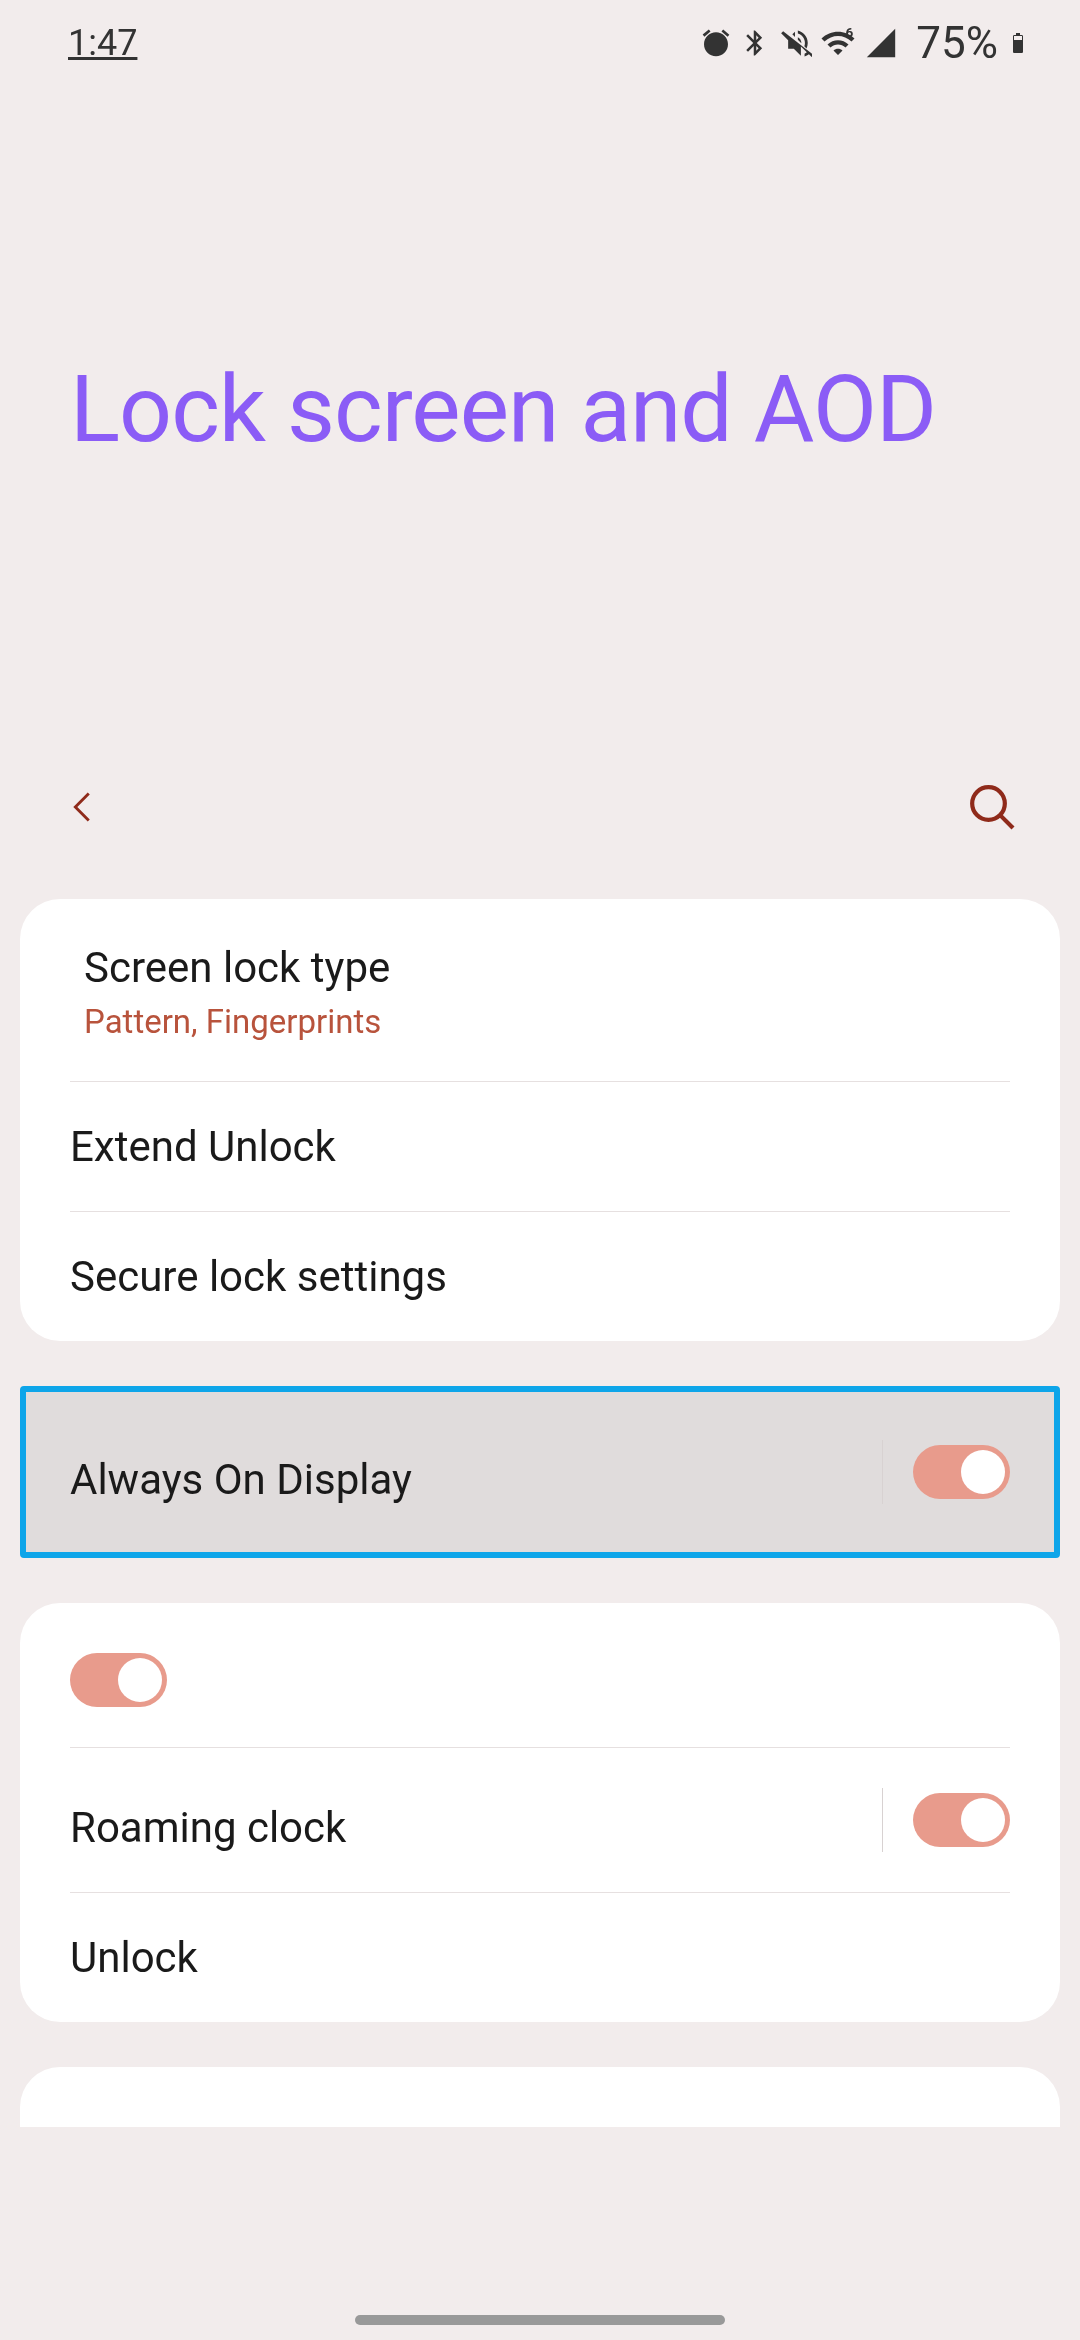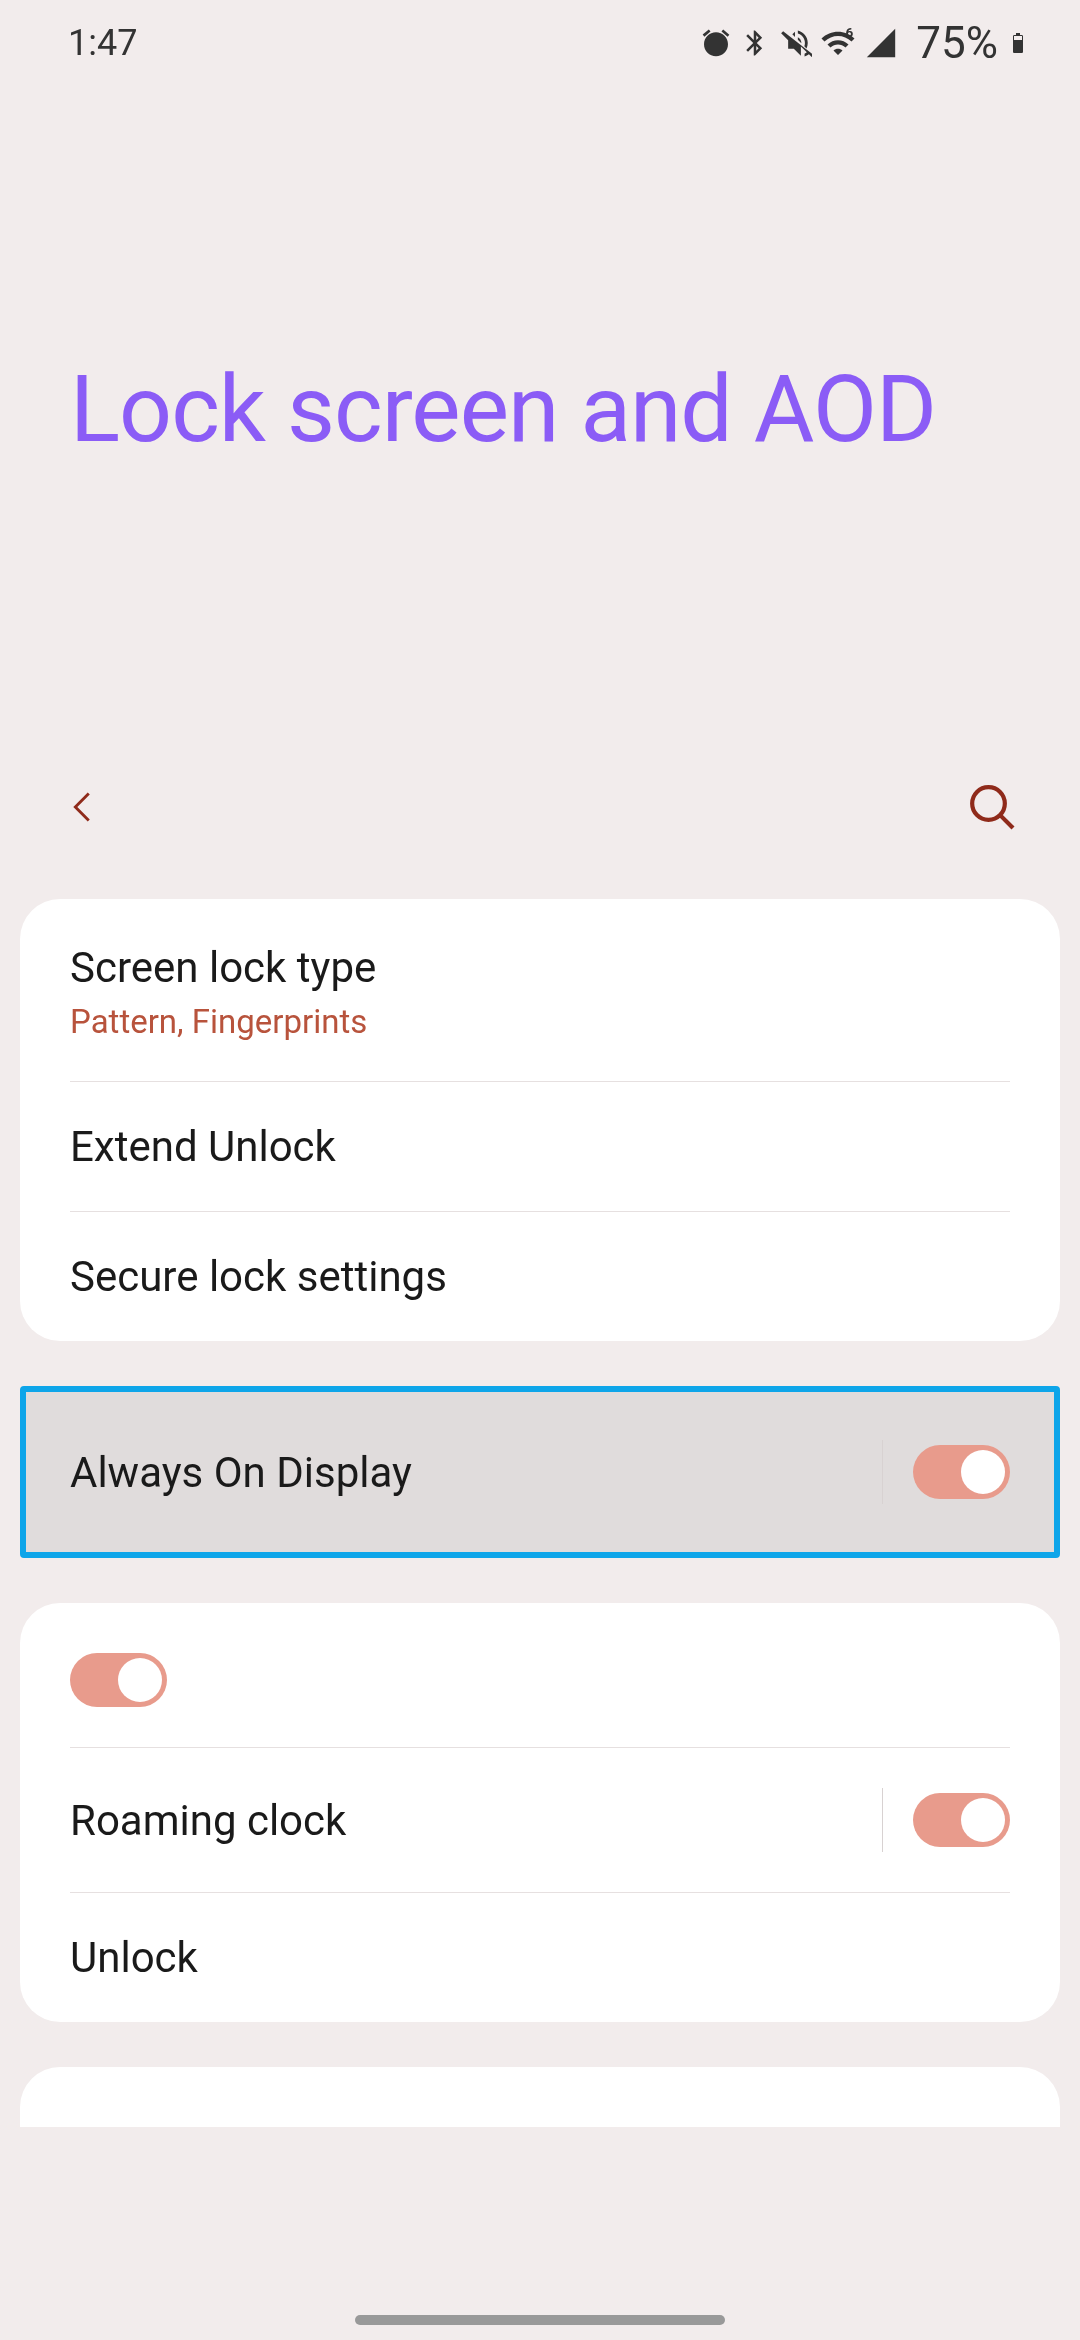--- a/index.html
+++ b/index.html
@@ -20,20 +20,21 @@
       height: 85px;
       display: flex;
       justify-content: space-between;
       align-items: center;
       padding: 0 50px 0 68px;
       color: #333;
     }
     .status-time {
       font-size: 36px;
       font-weight: 400;
+      text-decoration: underline;
     }
     .status-icons {
       display: flex;
       align-items: center;
       gap: 8px;
     }
     .status-icons svg, .status-icons .battery-pct {
       color: #333;
     }
     .battery-pct {
@@ -71,29 +72,30 @@
       overflow: hidden;
     }
     .card.highlighted {
       border: 6px solid #0ea5e9;
       border-radius: 4px;
       background: #e0dcdc;
     }
     .row {
       display: flex;
       justify-content: space-between;
-      align-items: center;
+      align-items: flex-end;
       padding: 40px 50px;
       min-height: 105px;
     }
     .row.with-sub {
       flex-direction: column;
       align-items: flex-start;
       justify-content: center;
       padding: 44px 50px 40px 50px;
+      margin-left: 14px;
     }
     .row-title {
       font-size: 42px;
       color: #1a1a1a;
       font-weight: 400;
     }
     .row-subtitle {
       font-size: 33px;
       color: #b8533c;
       margin-top: 10px;

